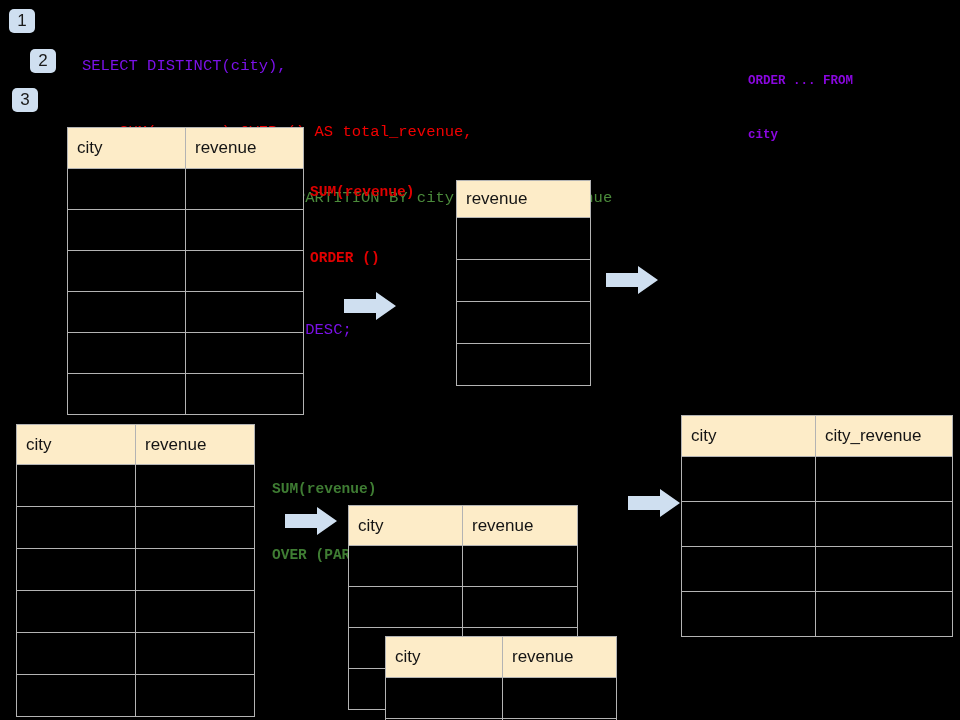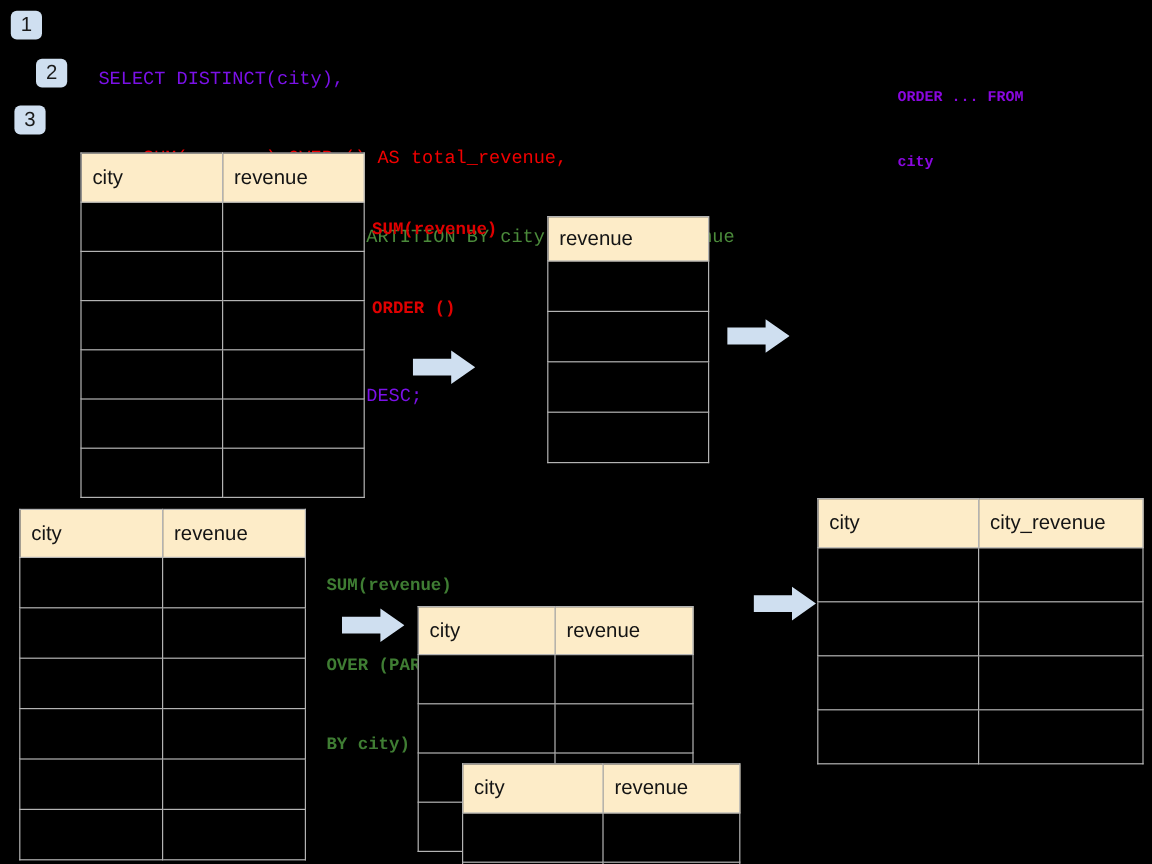--- a/index.html
+++ b/index.html
@@ -126,21 +126,20 @@
   </div>
 
   <div class="annot red" style="left:310px; top:137px;">
     <div>SUM(revenue)</div>
     <div>ORDER ()</div>
   </div>
 
   <div class="annot green" style="left:272px; top:434px;">
     <div>SUM(revenue)</div>
     <div>OVER (PARTITION</div>
-    <div>BY city)</div>
   </div>
 
   <table class="tbl" style="left:67px; top:127px; width:236px;">
     <colgroup>
         <col style="width:118px">
         <col style="width:118px">
       </colgroup>
     <thead>
       <tr>
         <th style="height:40px">city</th>

